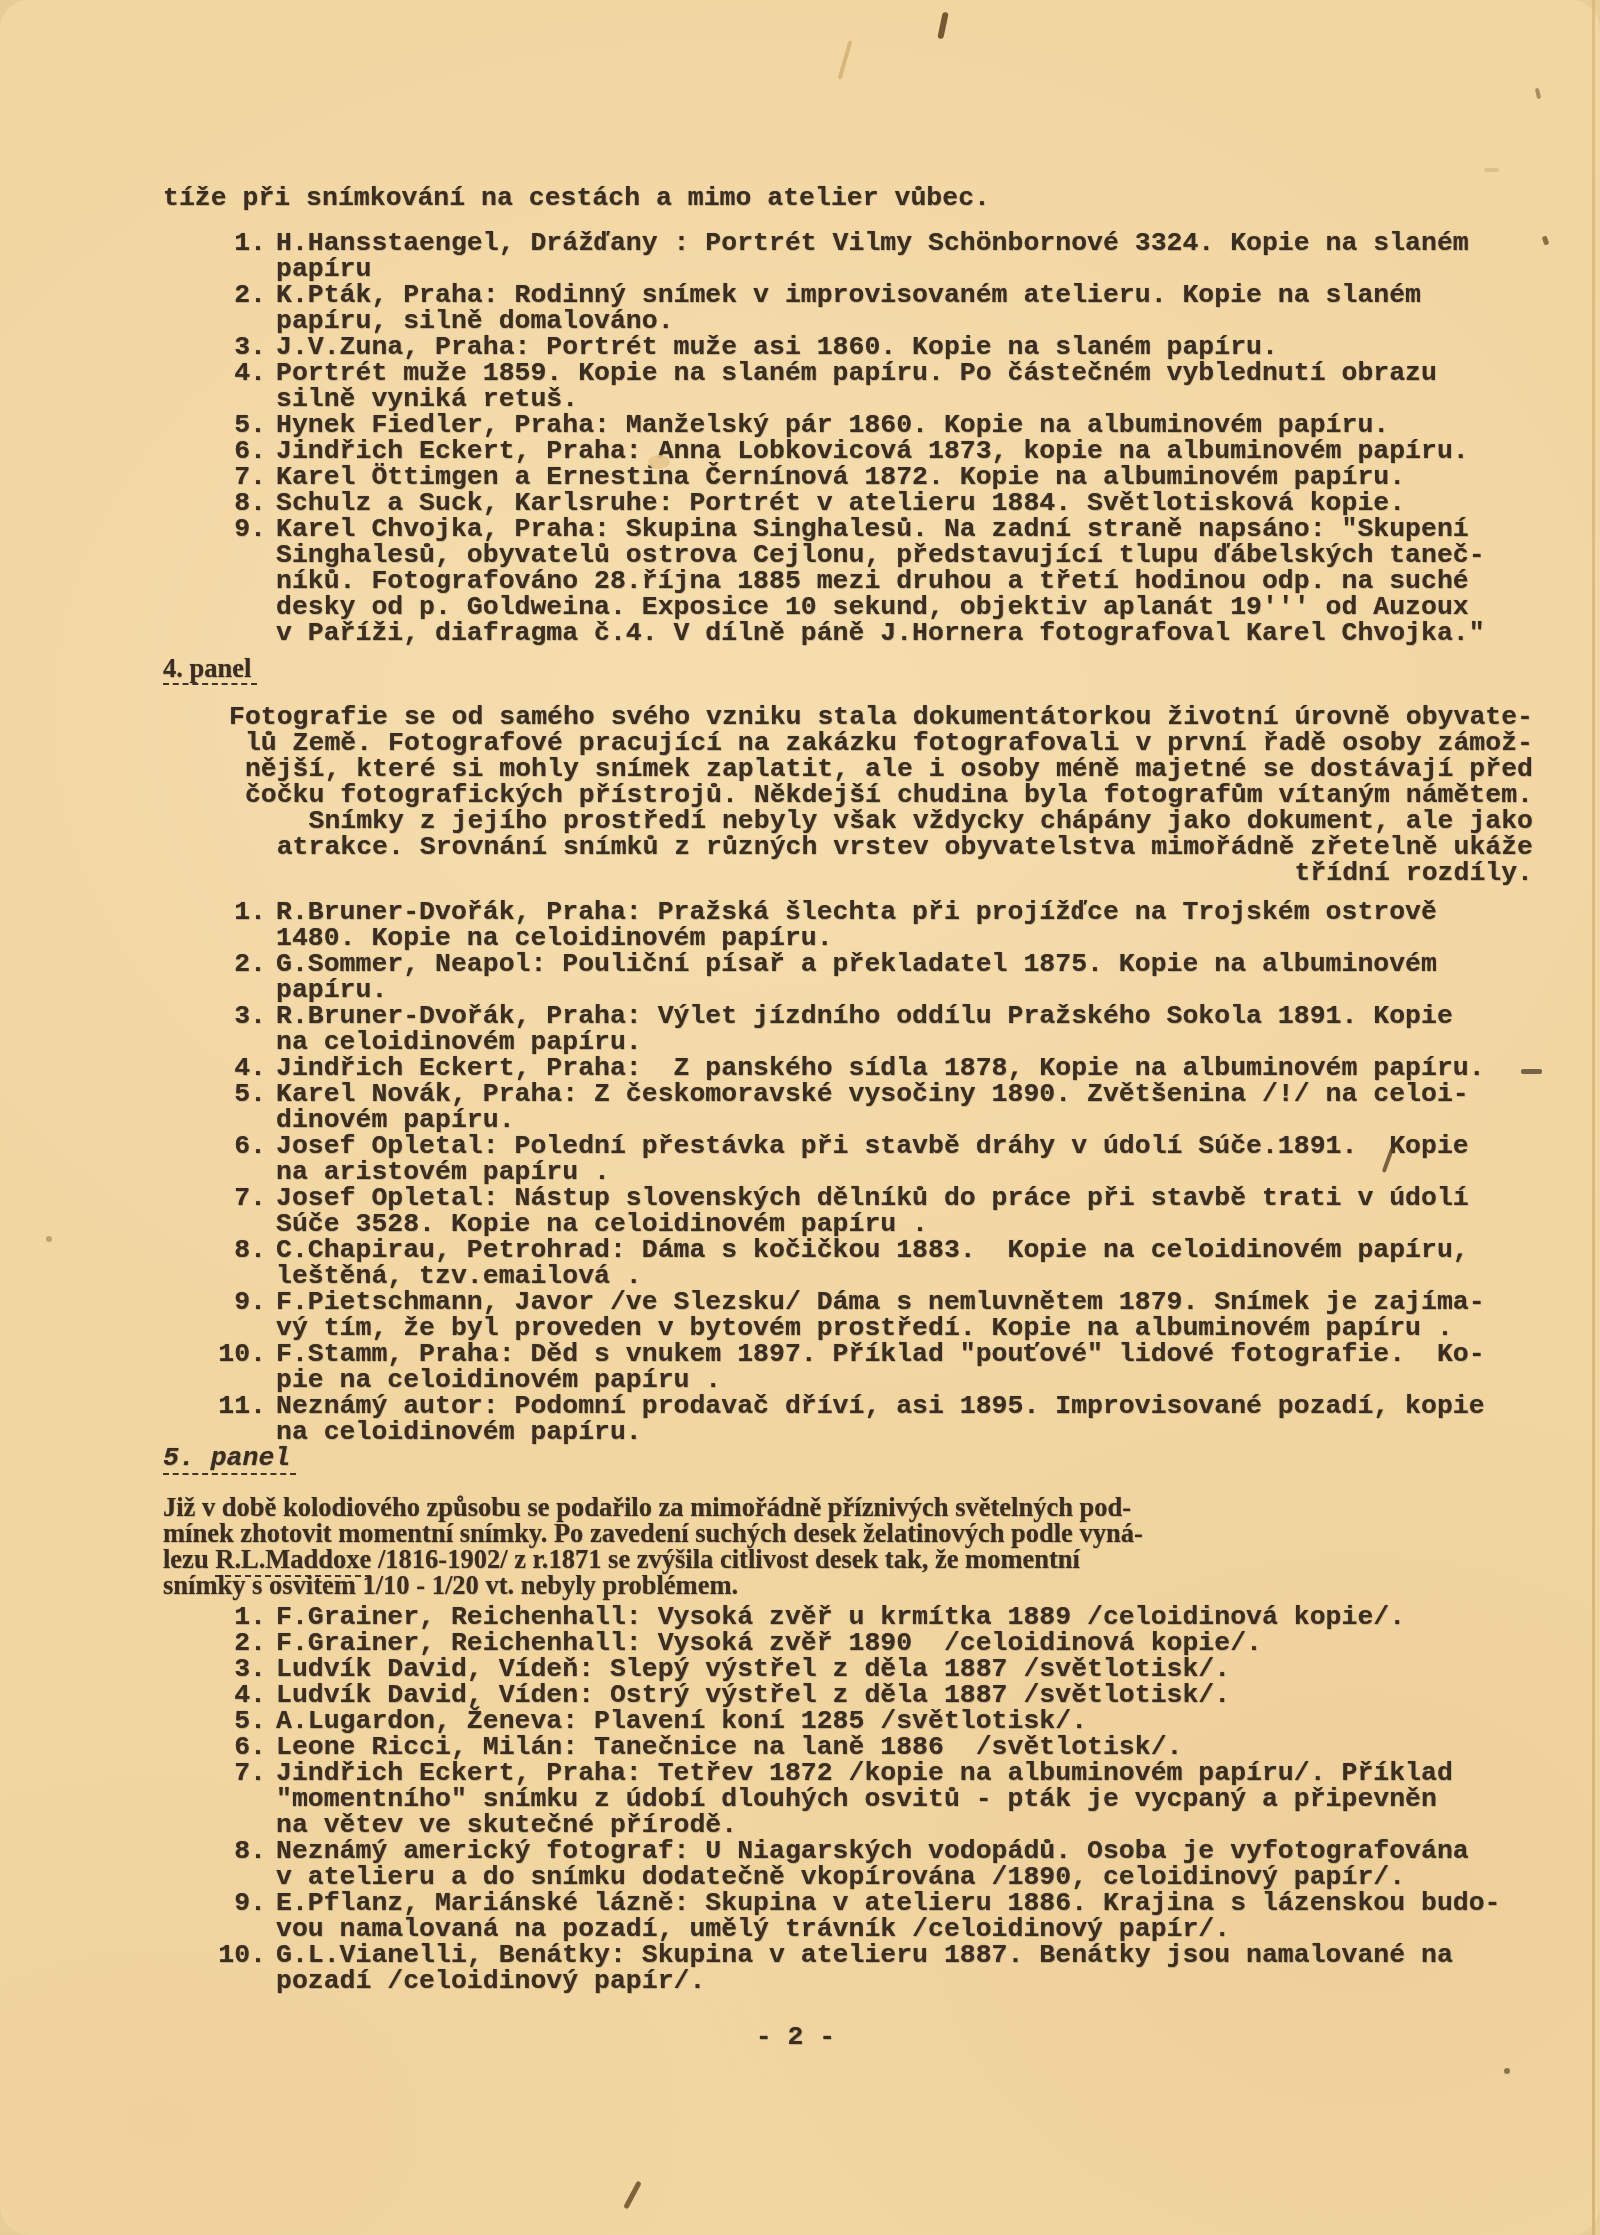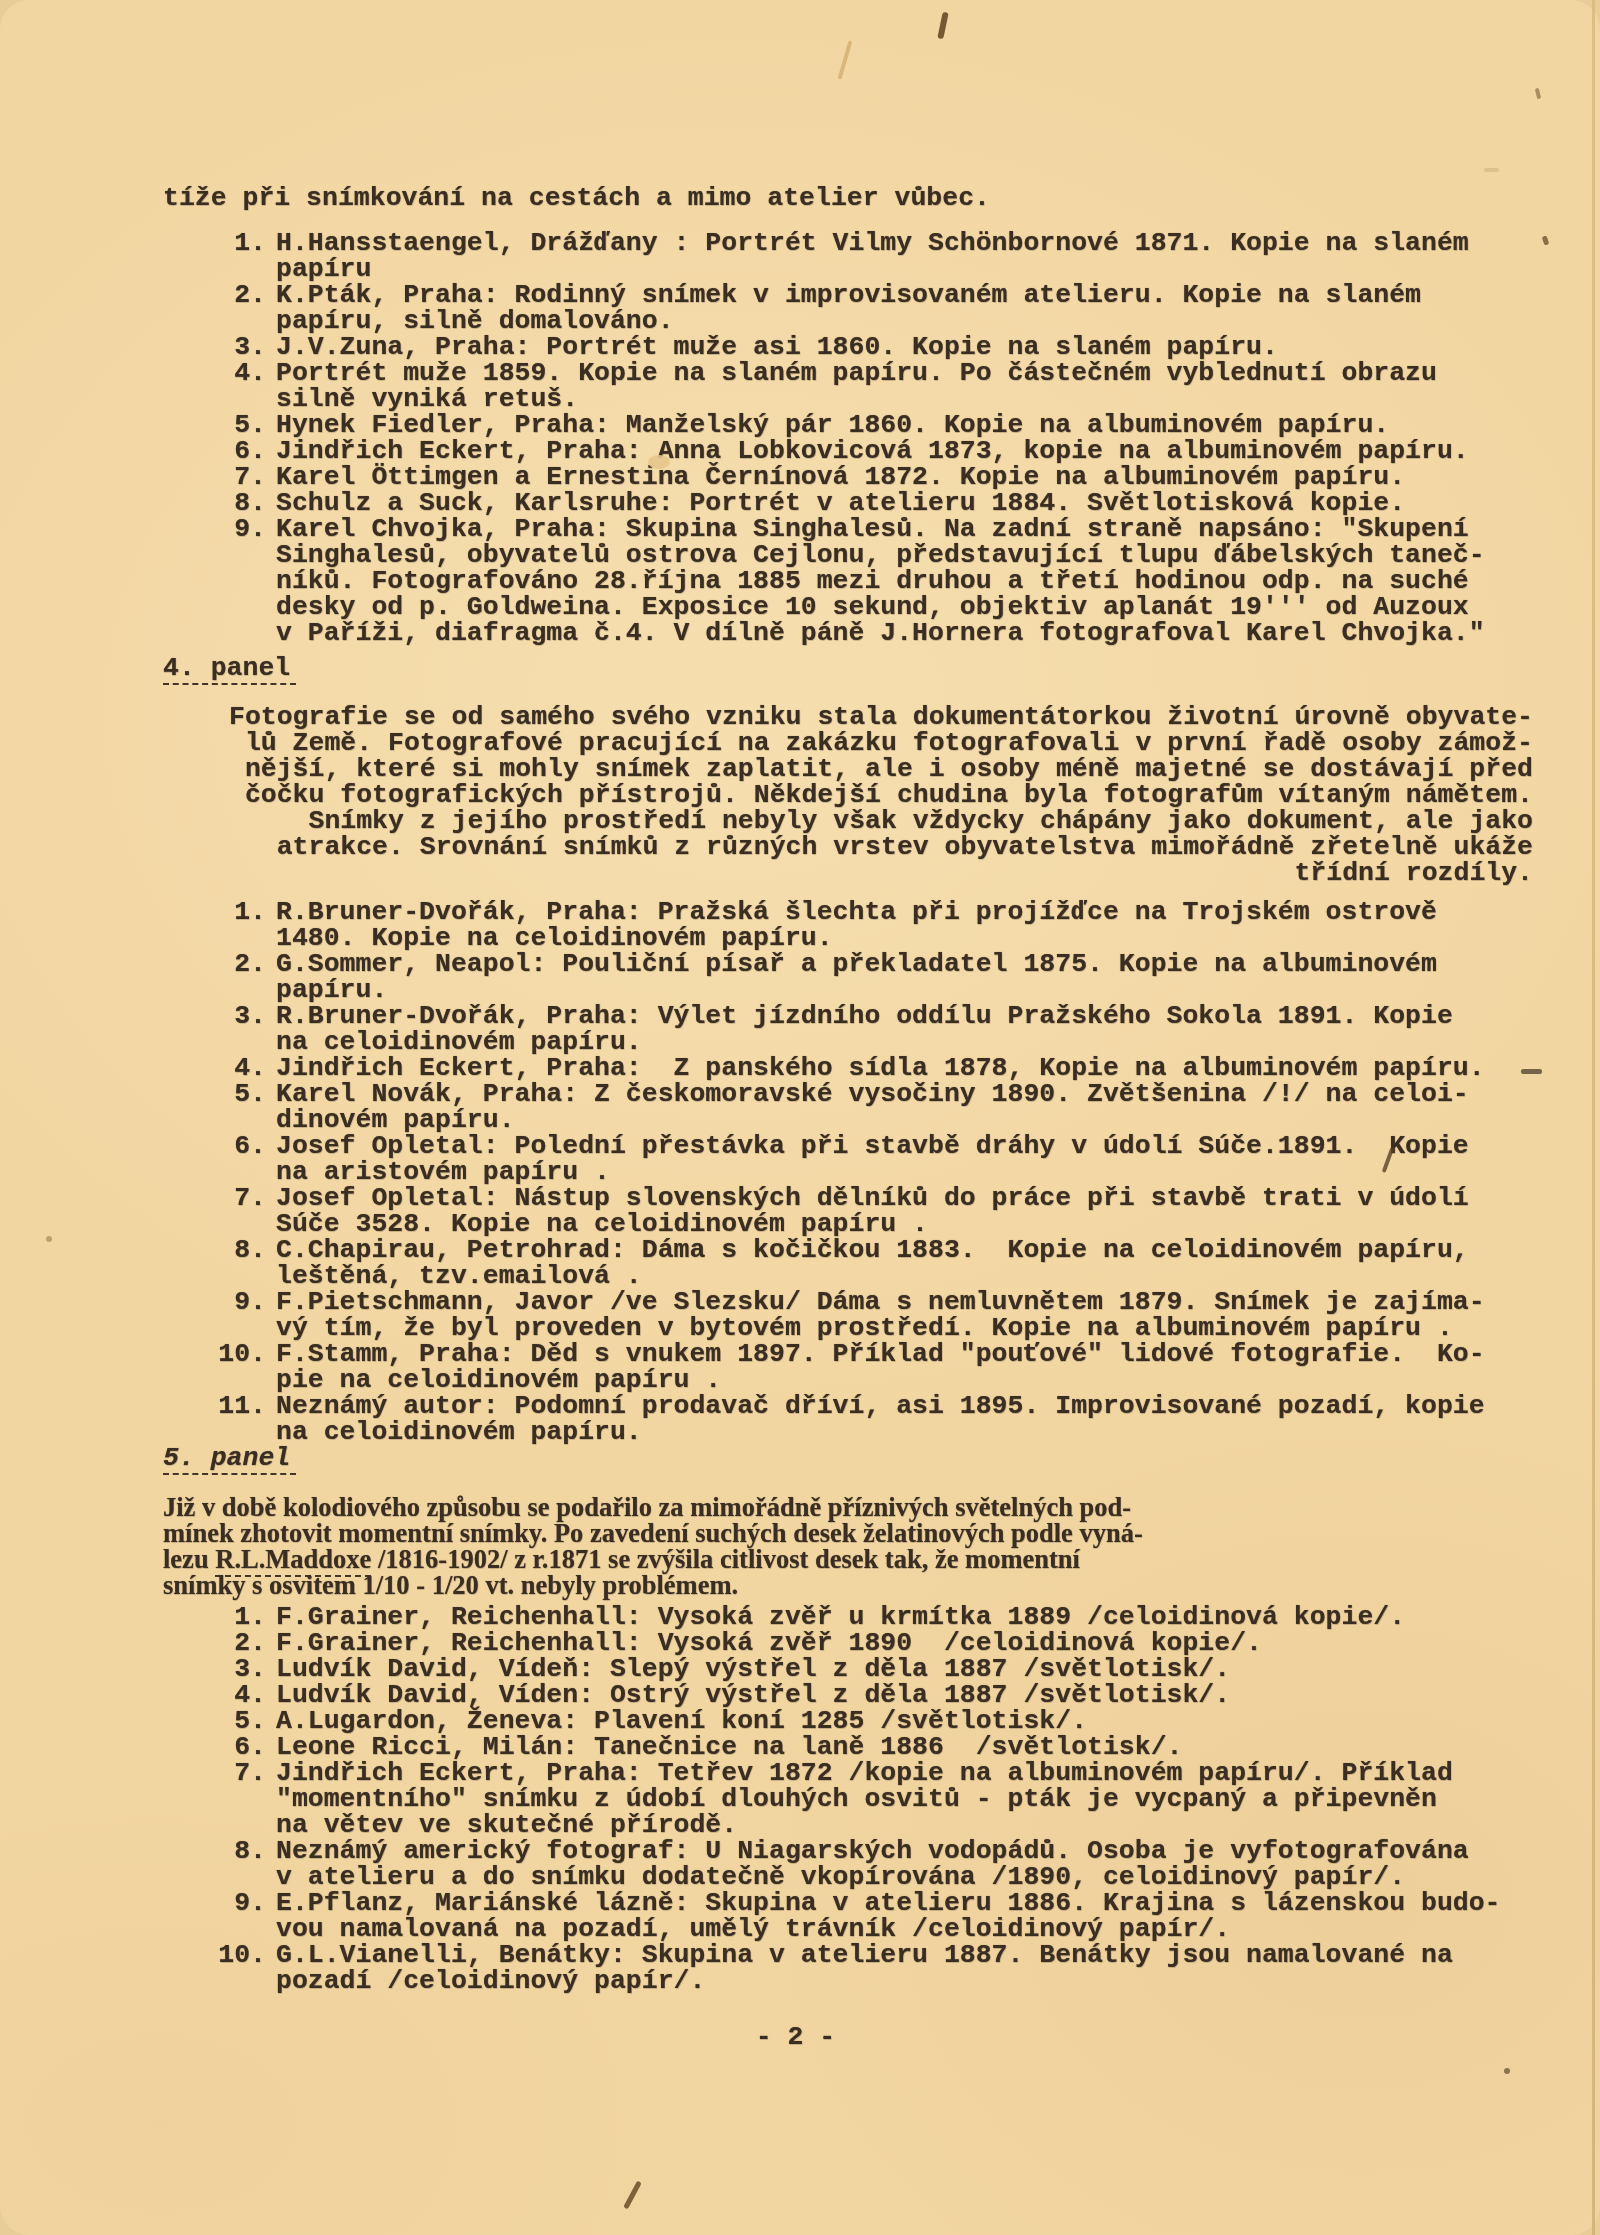--- a/index.html
+++ b/index.html
@@ -20,21 +20,21 @@
     text-shadow:0 0 1px rgba(58,46,34,.50), .6px .6px 0 rgba(58,46,34,.18);
     border-radius:29px;
   }
   .content{position:absolute;left:163px;top:185px;width:1370px;}
   .pre{white-space:pre-wrap;}
   .tlist{margin:0;padding:0;}
   .row{display:flex;align-items:flex-start;}
   .num{flex:0 0 103px;text-align:right;white-space:pre;}
   .txt{padding-left:10px;white-space:pre-wrap;}
   .m-list1{margin-top:19px;}
-  .m-head4{margin-top:9px;}
+  .m-head4{margin-top:9px;font-family:Liberation Serif, serif;}
   .m-para1{margin-top:19px;text-align:right;}
   .m-list2{margin-top:13px;}
   .m-head5{margin-top:0;font-style:italic;}
   .m-para2{margin-top:19px;font-family:Liberation Serif, serif;}
   .m-list3{margin-top:6px;}
   .heading{display:inline-block;border-bottom:2.5px dashed #42362a;padding:0 6px 2px 0;}
   .u-dashed{display:inline;border-bottom:2.5px dashed #42362a;padding-bottom:1px;}
   .pagenum{width:1265px;text-align:center;margin-top:30px;}
   
   .speck{position:absolute;pointer-events:none;}
@@ -47,21 +47,21 @@
 <div class="page">
 
   <div class="content">
 
     <div class="pre">tíže při snímkování na cestách a mimo atelier vůbec.</div>
 
     <div class="tlist m-list1">
 
         <div class="row">
           <span class="num">1.</span>
-          <span class="txt">H.Hansstaengel, Drážďany : Portrét Vilmy Schönbornové 1871. Kopie na slaném
+          <span class="txt">H.Hansstaengel, Drážďany : Portrét Vilmy Schönbornové 3324. Kopie na slaném
 papíru</span>
         </div>
 
         <div class="row">
           <span class="num">2.</span>
           <span class="txt">K.Pták, Praha: Rodinný snímek v improvisovaném atelieru. Kopie na slaném
 papíru, silně domalováno.</span>
         </div>
 
         <div class="row">

